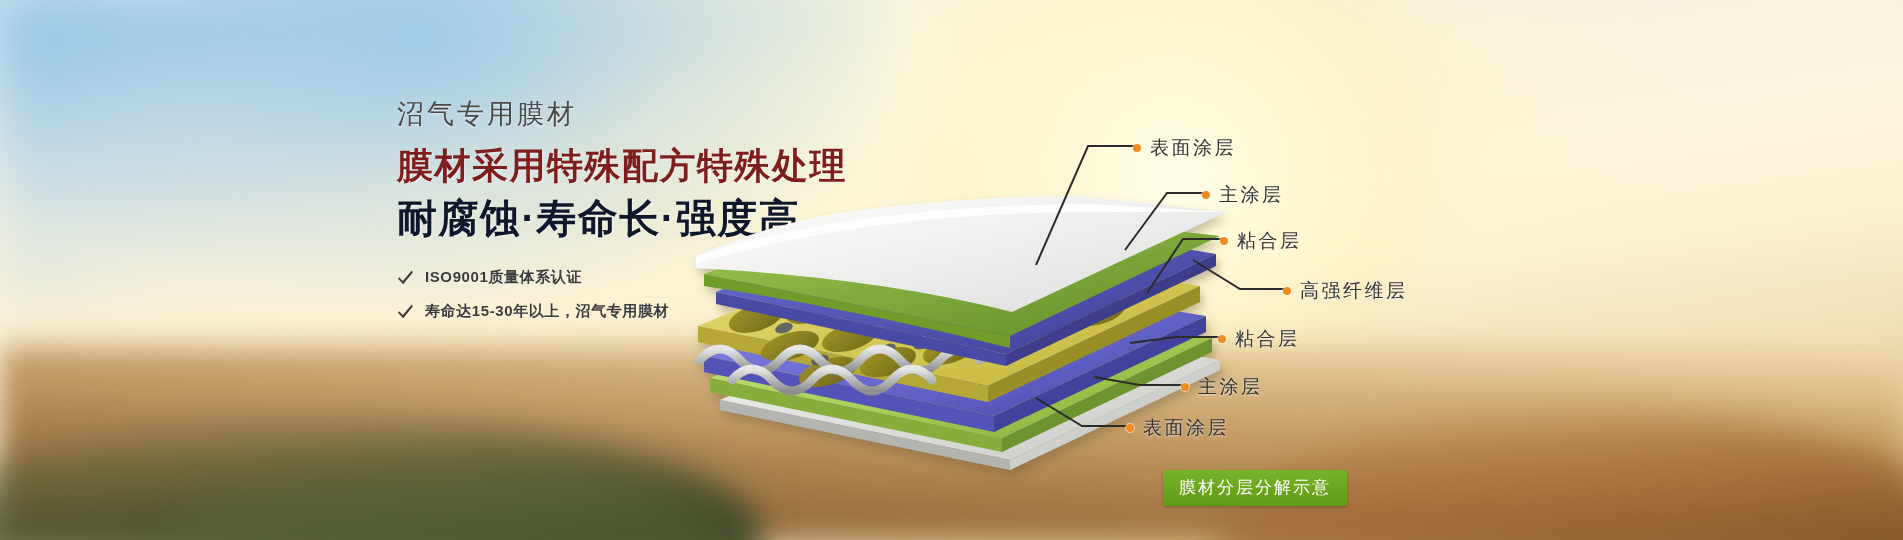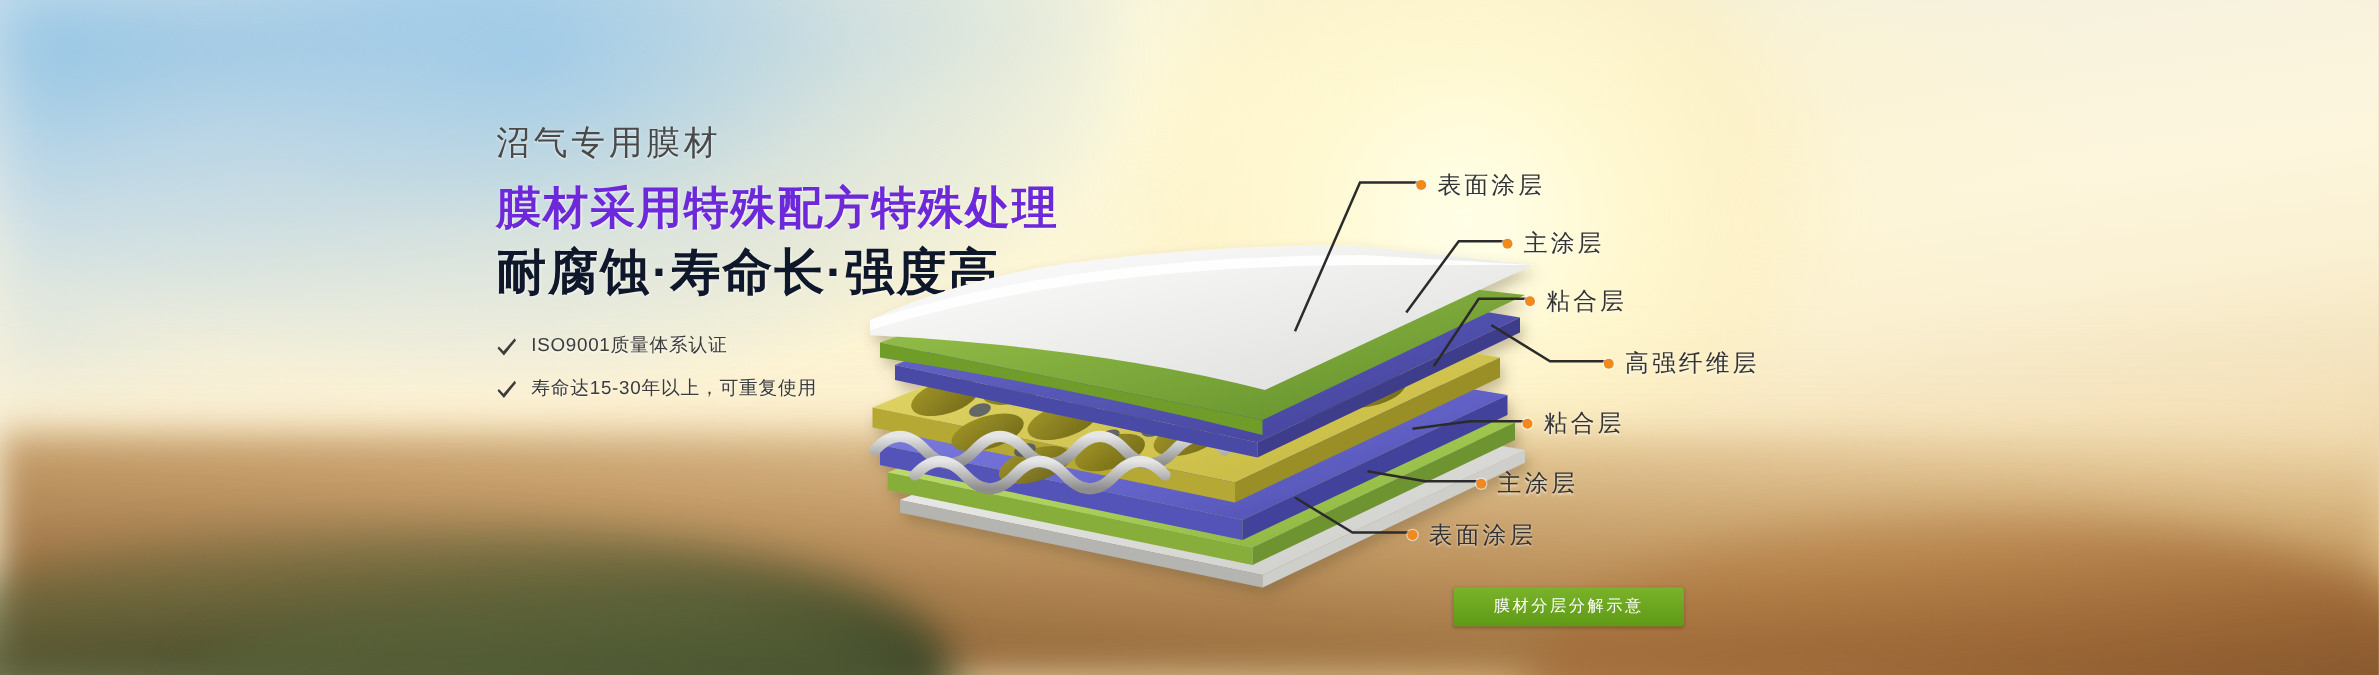--- a/index.html
+++ b/index.html
@@ -66,32 +66,32 @@
   
   .copy { position:absolute; left:370px; top:98px; width:470px;margin-left:27px; }
 
   .eyebrow {
     font-size:27px; color:#4a4a4a; letter-spacing:3px;
     font-weight:400; line-height:1.2; white-space:nowrap;
     text-shadow:0 1px 2px rgba(255,255,255,0.7);
   }
   .head-main {
     margin-top:14px;
-    font-size:36px; font-weight:bold; color:#6d28d9;
+    font-size:36px; font-weight:bold; color:#7f1d1d;
     letter-spacing:1.5px; line-height:1.22; white-space:nowrap;
     text-shadow:1px 1px 2px rgba(255,255,255,0.65);
   }
   .head-accent {
     margin-top:6px;
     font-size:40px; font-weight:bold; color:#0f172a;
     letter-spacing:1.5px; line-height:1.2; white-space:nowrap;
     text-shadow:1px 1px 2px rgba(255,255,255,0.55);
   }
 
-  .features { margin-top:26px; }
+  .features { margin-top:26px;font-weight:bold; }
   .feat-row {
     display:flex; align-items:center; gap:11px;
     margin-bottom:16px;
   }
   .tick { flex:none; width:17px; height:17px; display:block; }
   .feat-text {
     font-size:15px; color:#3b3b3b; letter-spacing:0.6px;
     white-space:nowrap; line-height:1.2;
     text-shadow:0 1px 1px rgba(255,255,255,0.6);
   }
@@ -112,22 +112,22 @@
   }
   .clabel {
     font-size:19px; color:#333; letter-spacing:2.5px;
     text-shadow:0 1px 2px rgba(255,255,255,0.7);
   }
   .leaders { position:absolute; left:0; top:0; width:1903px; height:540px; }
 
   .badge {
     position:absolute; left:1163px; top:470px;
     background:linear-gradient(180deg,#7ab32a 0%,#5f9a16 100%);
-    color:#fff; font-size:13px; letter-spacing:2px;
-    padding:6px 32px 7px; border-radius:2px;
+    color:#fff; font-size:17px; letter-spacing:2px;
+    padding:6px 16px 7px; border-radius:2px;
     box-shadow:0 1px 3px rgba(0,0,0,0.25);
   }
 </style>
 </head>
 <body>
 
 <div id="banner">
 
   <div class="bg-base"></div>
   <div class="bg-sky-left"></div>
@@ -148,21 +148,21 @@
       <div class="feat-row">
         <svg class="tick" viewBox="0 0 20 20">
           <path d="M2.5 9.6 L6.8 14.2 L17.4 1.8 L18.6 4.0 L7.2 18.0 L1.2 11.4 Z" fill="#3c3c3c"></path>
         </svg>
         <span class="feat-text">ISO9001质量体系认证</span>
       </div>
       <div class="feat-row">
         <svg class="tick" viewBox="0 0 20 20">
           <path d="M2.5 9.6 L6.8 14.2 L17.4 1.8 L18.6 4.0 L7.2 18.0 L1.2 11.4 Z" fill="#3c3c3c"></path>
         </svg>
-        <span class="feat-text">寿命达15-30年以上，可重复使用</span>
+        <span class="feat-text">寿命达15-30年以上，沼气专用膜材</span>
       </div>
     </div>
   </div>
 
   <div class="diagram">
     <svg viewBox="0 0 620 420" preserveAspectRatio="none">
       <defs>
         <linearGradient id="gWhite" x1="0" y1="0" x2="1" y2="1">
           <stop offset="0%" stop-color="#ffffff"></stop>
             <stop offset="100%" stop-color="#dcdcda"></stop>

